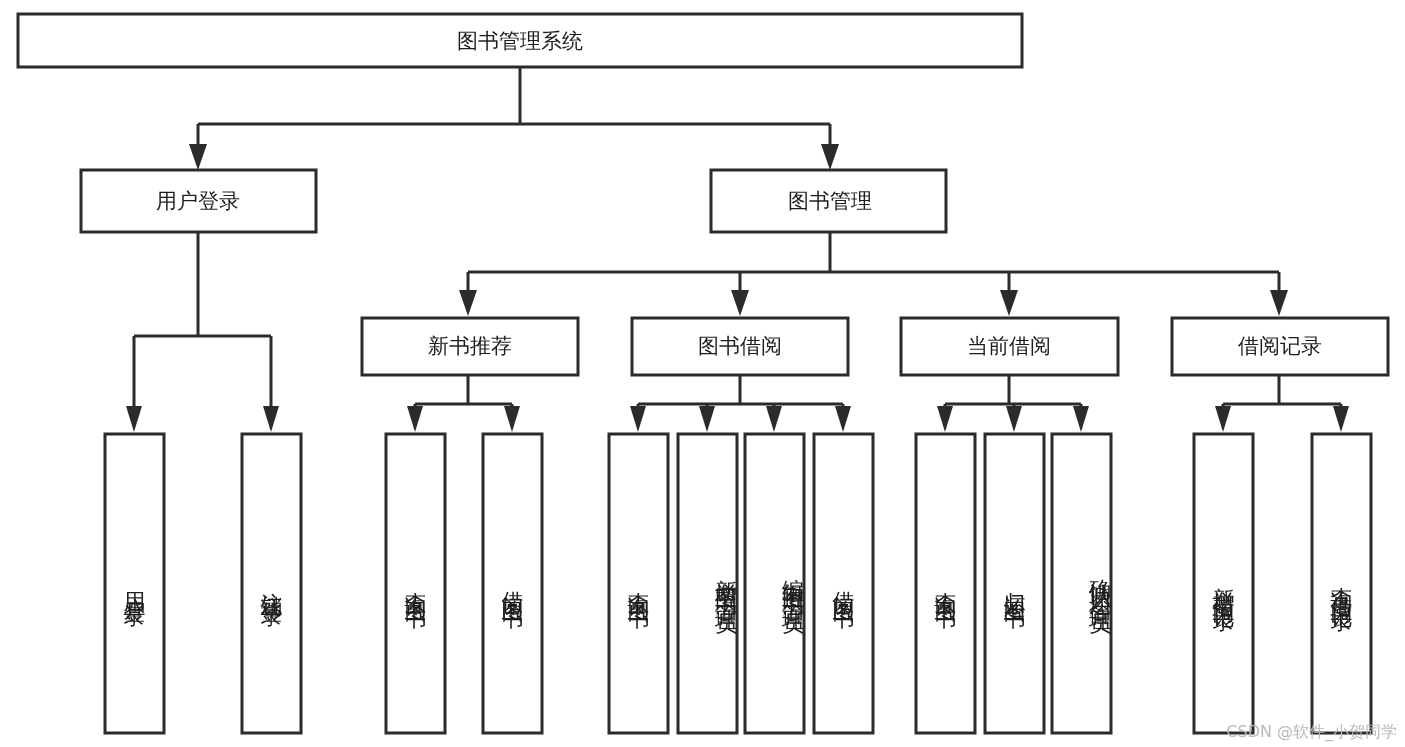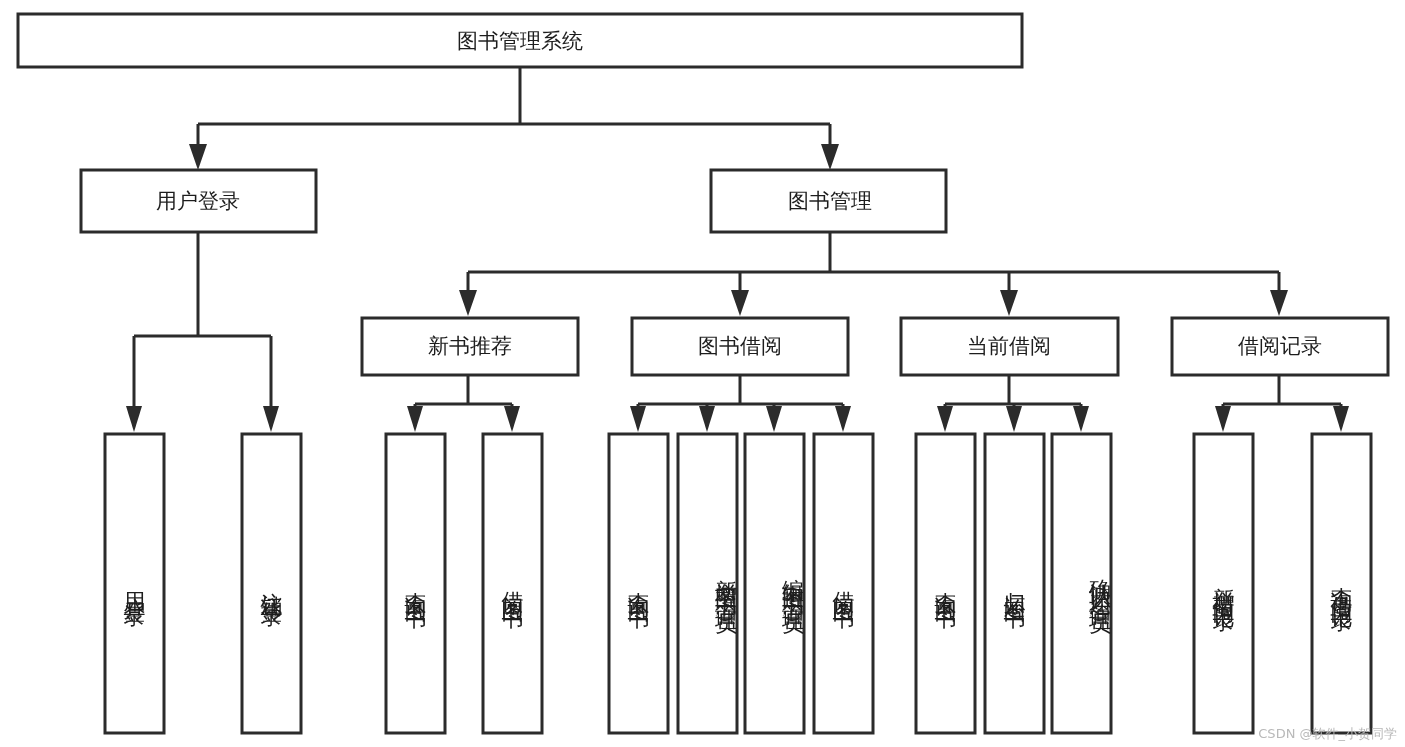--- a/index.html
+++ b/index.html
@@ -45,21 +45,21 @@
     stroke-linecap: butt;
   }
   .arrowhead {
     fill: #2b2b2b;
   }
   .watermark {
     position: absolute;
     right: 8px;
     bottom: 4px;
     font-family: "DejaVu Sans", "Liberation Sans", sans-serif;
-    font-size: 13px;
+    font-size: 16px;
     color: #b9b9b9;
     white-space: nowrap;
     user-select: none;
   }
 </style>
 </head>
 <body>
 
 <div id="diagram-root">
 

